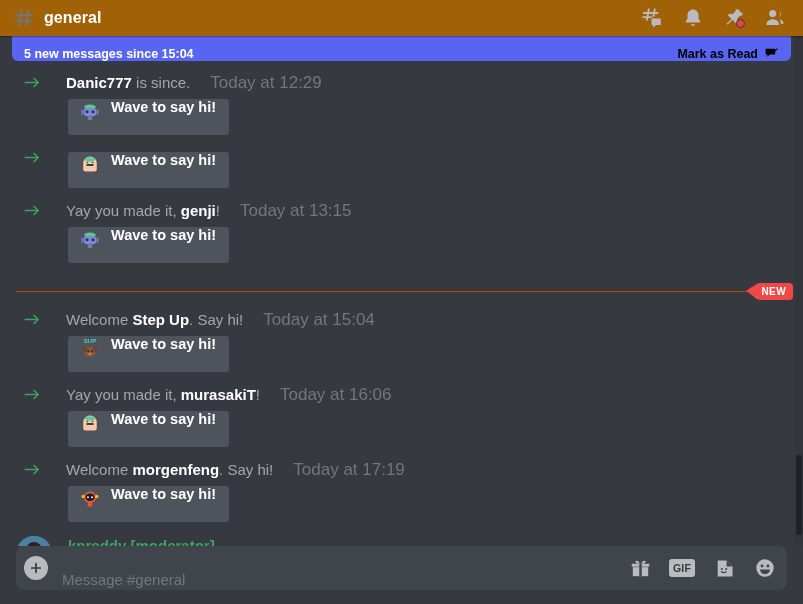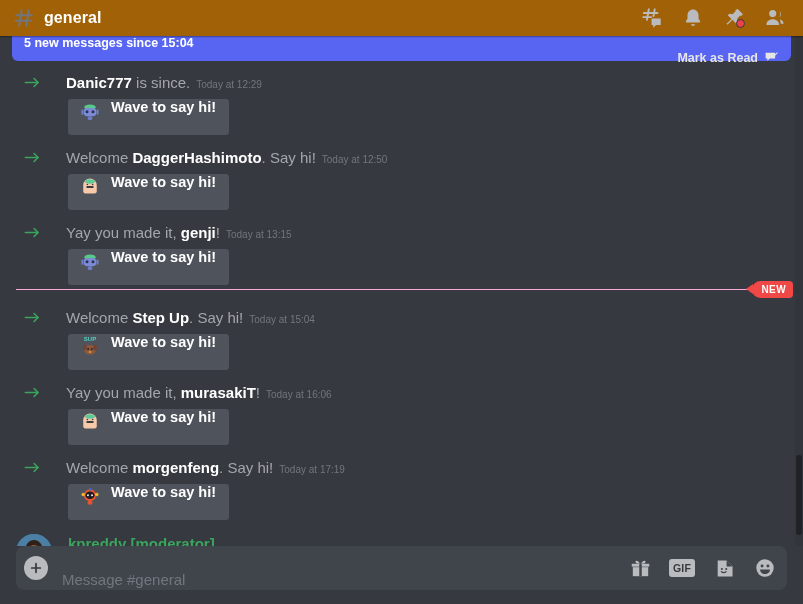--- a/index.html
+++ b/index.html
@@ -72,39 +72,38 @@
 
   
   .newbar {
     position: absolute;
     top: 36px; left: 12px;
     width: 779px;
     height: 25px;
     background: #5865f2;
     border-radius: 0 0 6px 6px;
     display: flex;
-    align-items: flex-start;
+    align-items: flex-end;
     padding: 0 12px 0 12px;
     z-index: 25;
     cursor: pointer;
-    flex-direction: column;
   }
   .newbar-left {
     font-size: 12.5px;
     font-weight: bold;
     color: #ffffff;
   }
   .newbar-right {
     margin-left: auto;
     display: flex;
     align-items: center;
     gap: 6px;
     font-size: 12.5px;
     font-weight: bold;
-    color: #e5e5e5;
+    color: #000000;
   }
 
   
   .messages {
     position: absolute;
     top: 36px; left: 0;
     width: 803px;
     height: 510px;
     overflow: hidden;
     padding-bottom: 4px;
@@ -157,23 +156,23 @@
     font-size: 15px;
     color: #a3a6aa;
     line-height: 20px;
     white-space: nowrap;
   }
   .sys-text b {
     color: #ffffff;
     font-weight: bold;
   }
   .sys-time {
-    font-size: 10px;
+    font-size: 17px;
     color: #72767d;
-    margin-left: 6px;
+    margin-left: 20px;
     font-weight: normal;
   }
 
   .wave-btn {
     margin-left: 68px;
     margin-top: 4px;
     display: inline-flex;
     align-items: flex-start;
     gap: 9px;
     background: #4f545c;
@@ -192,22 +191,22 @@
   .wave-emoji {
     width: 24px; height: 24px;
     flex: 0 0 24px;
     display: block;
   }
 
   
   .new-divider {
     position: relative;
     height: 1px;
-    margin: 4px 12px 16px 16px;
-    background: #f9a8d4;
+    margin: 28px 12px 16px 16px;
+    background: #c2410c;
   }
   .new-badge {
     position: absolute;
     right: -2px;
     top: -8px;
     height: 17px;
     padding: 0 7px 0 9px;
     background: #f04747;
     color: #ffffff;
     font-size: 10px;
@@ -422,23 +421,20 @@
       </div>
     </div>
 
     <div class="sys-msg">
       <span class="arrow-icon">
         <svg width="19" height="19" viewBox="0 0 24 24" fill="none" stroke="currentColor" stroke-width="2" stroke-linecap="round" stroke-linejoin="round">
           <line x1="3" y1="12" x2="19" y2="12"></line>
             <polyline points="14,7 19,12 14,17"></polyline>
         </svg>
       </span>
-      <div class="sys-line">
-        <span class="sys-text"><span>Welcome </span><b>DaggerHashimoto</b><span>. Say hi!</span><span class="sys-time">Today at 12:50</span></span>
-      </div>
       <div class="wave-btn">
         <span class="wave-emoji">
           <svg viewBox="0 0 32 32" width="24" height="24">
             <path d="M7 15a9 9 0 0 1 18 0v8a3 3 0 0 1-3 3H10a3 3 0 0 1-3-3z" fill="#f7c9a8"></path>
             <ellipse cx="16" cy="10" rx="6.5" ry="3" fill="#5fc99a"></ellipse>
             <rect x="11" y="16" width="10" height="2.6" rx="1.3" fill="#3a3c42"></rect>
             <circle cx="12.5" cy="14" r="1.1" fill="#3a3c42"></circle>
               <circle cx="19.5" cy="14" r="1.1" fill="#3a3c42"></circle>
           </svg>
         </span>

